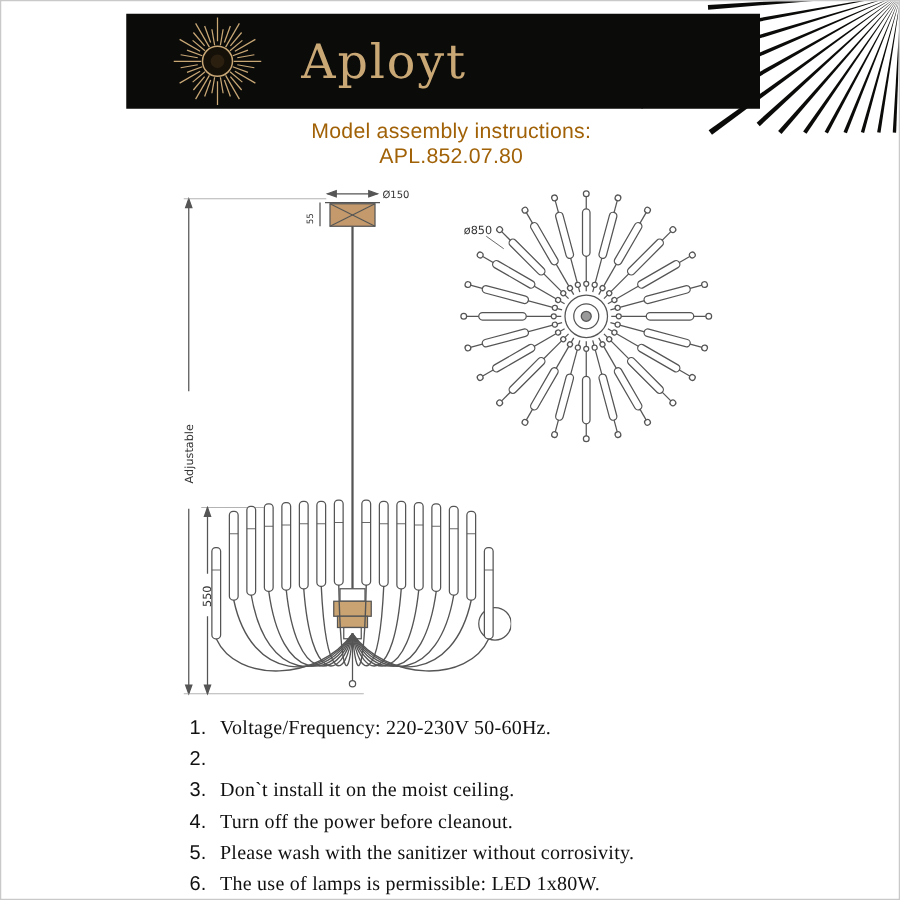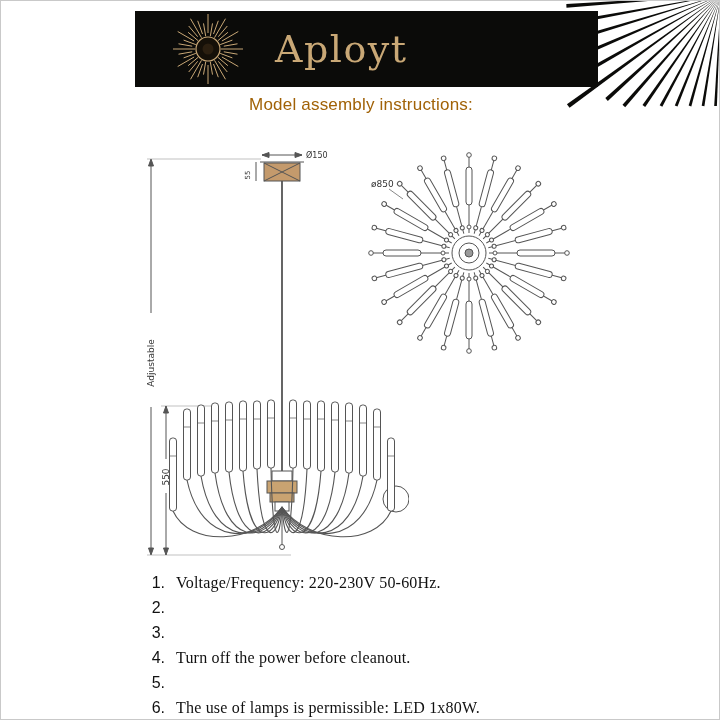--- a/index.html
+++ b/index.html
@@ -3,22 +3,22 @@
 <meta charset="utf-8">
 <style>
   html,body{margin:0;padding:0;background:#fff;}
   .page{
     position:relative;width:720px;height:720px;box-sizing:border-box;
     border:1px solid #c9c9c9;background:#fff;overflow:hidden;
     font-family:"Liberation Sans",sans-serif;color:#1a1a1a;
   }
   .corner-rays{position:absolute;top:0;right:0;width:250px;height:115px;}
   .banner{
-    position:absolute;left:100px;top:10px;width:463px;height:76px;
-    background:#0b0b09;display:flex;align-items:center;margin-left:34px;
+    position:absolute;left:100px;top:10px;width:507px;height:76px;
+    background:#0b0b09;display:flex;align-items:center;
   }
   .logo{width:90px;height:76px;margin-left:28px;flex:0 0 auto;}
   .brand{
     margin-left:22px;font-family:"DejaVu Serif","Liberation Serif",serif;
     font-size:38px;letter-spacing:1.5px;color:#c9a876;font-weight:400;
   }
   .title-block{position:absolute;left:0;top:94px;width:720px;text-align:center;}
   .title-line{font-size:17px;line-height:20px;color:#a16207;letter-spacing:.2px;}
   .side-view{position:absolute;left:138px;top:146px;width:270px;height:418px;}
   .top-view{position:absolute;left:362px;top:146px;width:212px;height:212px;}
@@ -91,20 +91,21 @@
         <line x1="57.2" y1="33.6" x2="69.4" y2="29.1" stroke="#c9a876" stroke-width="1"></line>
         <line x1="60.8" y1="35.2" x2="74.5" y2="32.8" stroke="#c9a876" stroke-width="1"></line>
         <circle cx="45" cy="38" r="12" fill="#151008" stroke="#c9a876" stroke-width="1.2"></circle>
         <circle cx="45" cy="38" r="5.5" fill="#2b1f10"></circle>
       </svg>
     <div class="brand">Aployt</div>
   </div>
 
   <div class="title-block">
     <div class="title-line">Model assembly instructions:</div>
+    <div class="title-line">APL.852.07.80</div>
   </div>
 
   <svg class="side-view" viewBox="0 0 270 418">
     <g stroke="#555" stroke-width="1" fill="none">
 
       <line x1="12" y1="12" x2="12" y2="166"></line>
       <line x1="12" y1="260" x2="12" y2="408"></line>
       <path d="M12 12 l-2.5 7 l5 0 z" fill="#555"></path>
       <path d="M12 408 l-2.5 -7 l5 0 z" fill="#555"></path>
 
@@ -356,27 +357,29 @@
   <ol class="instructions">
     <li>
       <span class="num">1.</span>
       <span class="txt">Voltage/Frequency: 220-230V 50-60Hz.</span>
     </li>
     <li>
       <span class="num">2.</span>
     </li>
     <li>
       <span class="num">3.</span>
+      <span class="txt">Don`t install it on the moist ceiling.</span>
     </li>
     <li>
       <span class="num">4.</span>
       <span class="txt">Turn off the power before cleanout.</span>
     </li>
     <li>
       <span class="num">5.</span>
+      <span class="txt">Please wash with the sanitizer without corrosivity.</span>
     </li>
     <li>
       <span class="num">6.</span>
       <span class="txt">The use of lamps is permissible: LED 1x80W.</span>
     </li>
   </ol>
 
 </div>
 
 </body></html>

